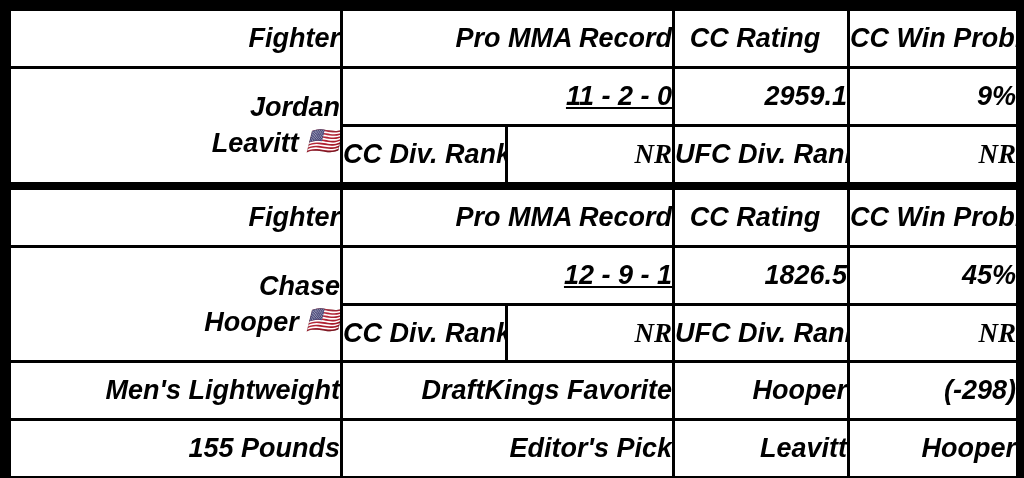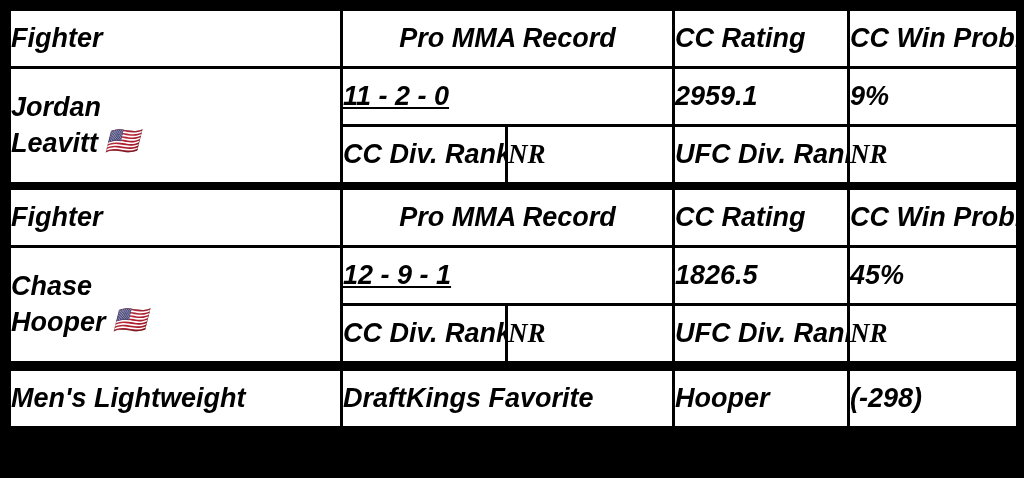--- a/index.html
+++ b/index.html
@@ -26,47 +26,46 @@
   }
   table.grid {
     border-collapse: collapse;
     width: 100%;
     table-layout: fixed;
   }
   table.grid td {
     border: 3px solid #000000;
     padding: 0;
     vertical-align: middle;
-    text-align: left;
+    text-align: right;
     background: #ffffff;
     color: #000000;
     font-weight: bold;
     font-style: italic;
     font-size: 27px;
     height: 55px;
     white-space: nowrap;
     overflow: hidden;
   }
   td.hdr {
     background: #000000;
     color: #f2f21a;
     font-style: italic;
     font-weight: bold;
     font-size: 26px;
     text-align: left;
     padding-left: 10px;
     height: 52px;
   }
   td.hdr.r {
-    text-align: left;
+    text-align: center;
     padding-left: 0;
     padding-right: 12px;
   }
   td.hdr.c {
-    text-align: center;
     padding-left: 0;
   }
   td.fighter {
     background: #ffffff;
     color: #000000;
     font-style: normal;
     font-weight: bold;
     font-size: 33px;
     text-align: left;
     padding-left: 10px;
@@ -219,32 +218,38 @@
       <tr>
         <td class="ranklabel">CC Div. Rank:</td>
         <td class="rankval">NR</td>
         <td class="ranklabel">UFC Div. Rank:</td>
         <td class="rankval">NR</td>
       </tr>
     </tbody>
       </table>
   </div>
 
-  <div class="block" style="top:368px;">
+  <div class="block" style="top:360px;">
     <table class="grid">
       <colgroup>
         <col style="width:332px">
         <col style="width:332px">
         <col style="width:175px">
         <col style="width:169px">
       </colgroup>
       <tbody>
           <tr>
         <td class="divname">Men's Lightweight</td>
         <td class="infolabel">DraftKings Favorite</td>
         <td class="infoval">Hooper</td>
         <td class="infoval">(-298)</td>
       </tr>
+      <tr>
+        <td class="divname">155 Pounds</td>
+        <td class="infolabel">Editor's Pick</td>
+        <td class="infoval">Leavitt</td>
+        <td class="pick-highlight">Hooper</td>
+      </tr>
     </tbody>
       </table>
   </div>
 
 </div>
 
 </body></html>

